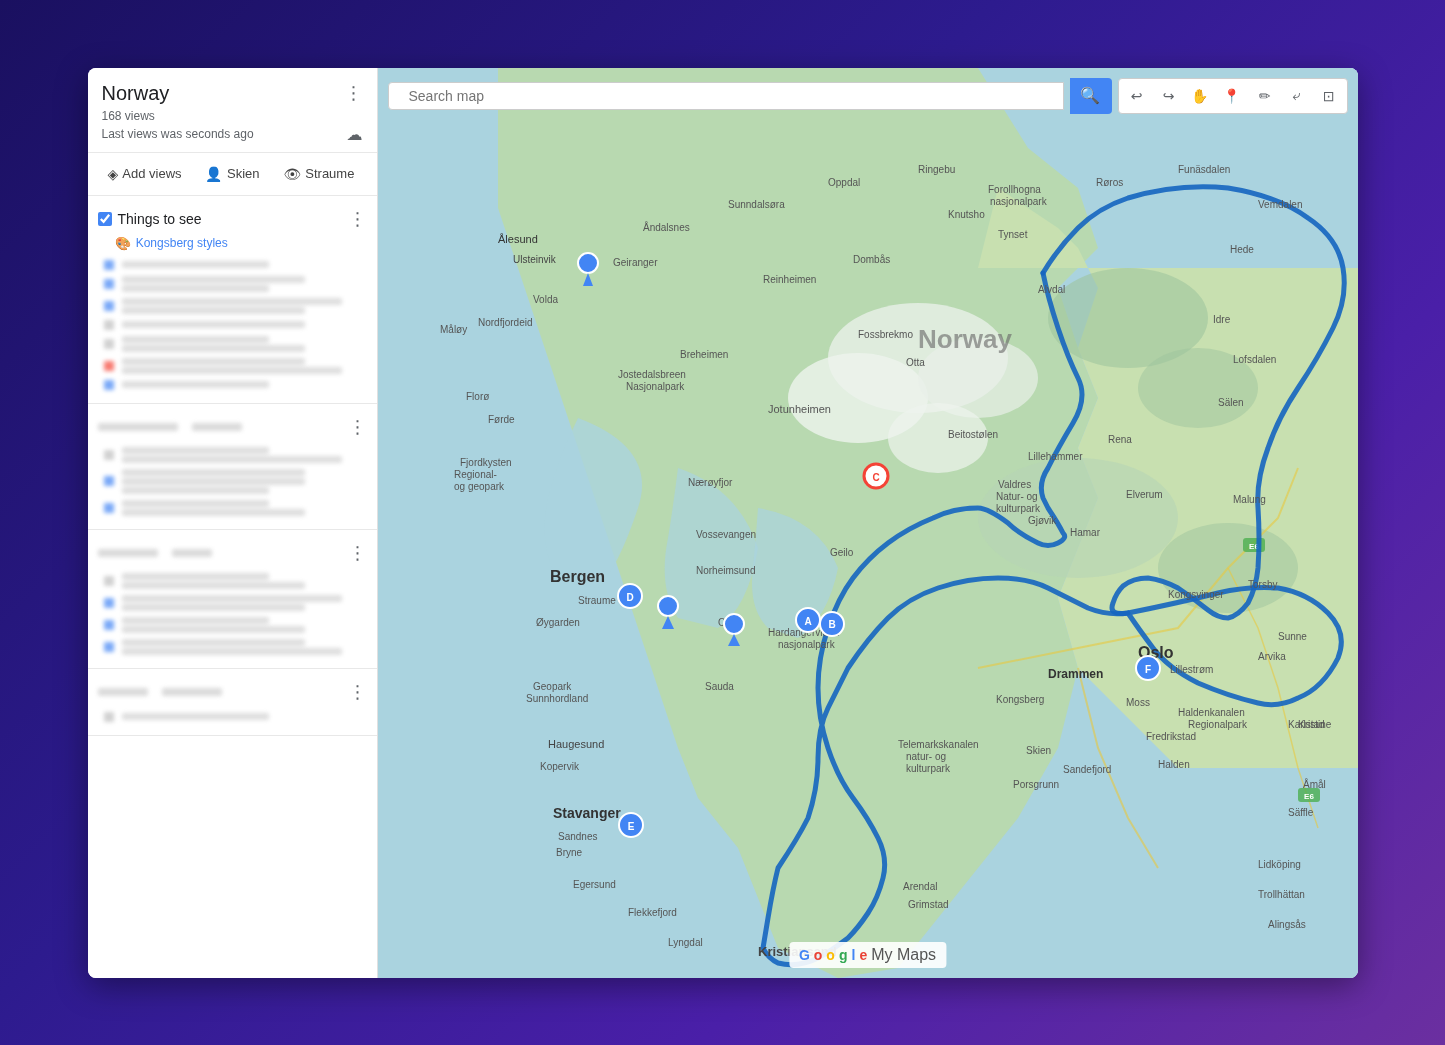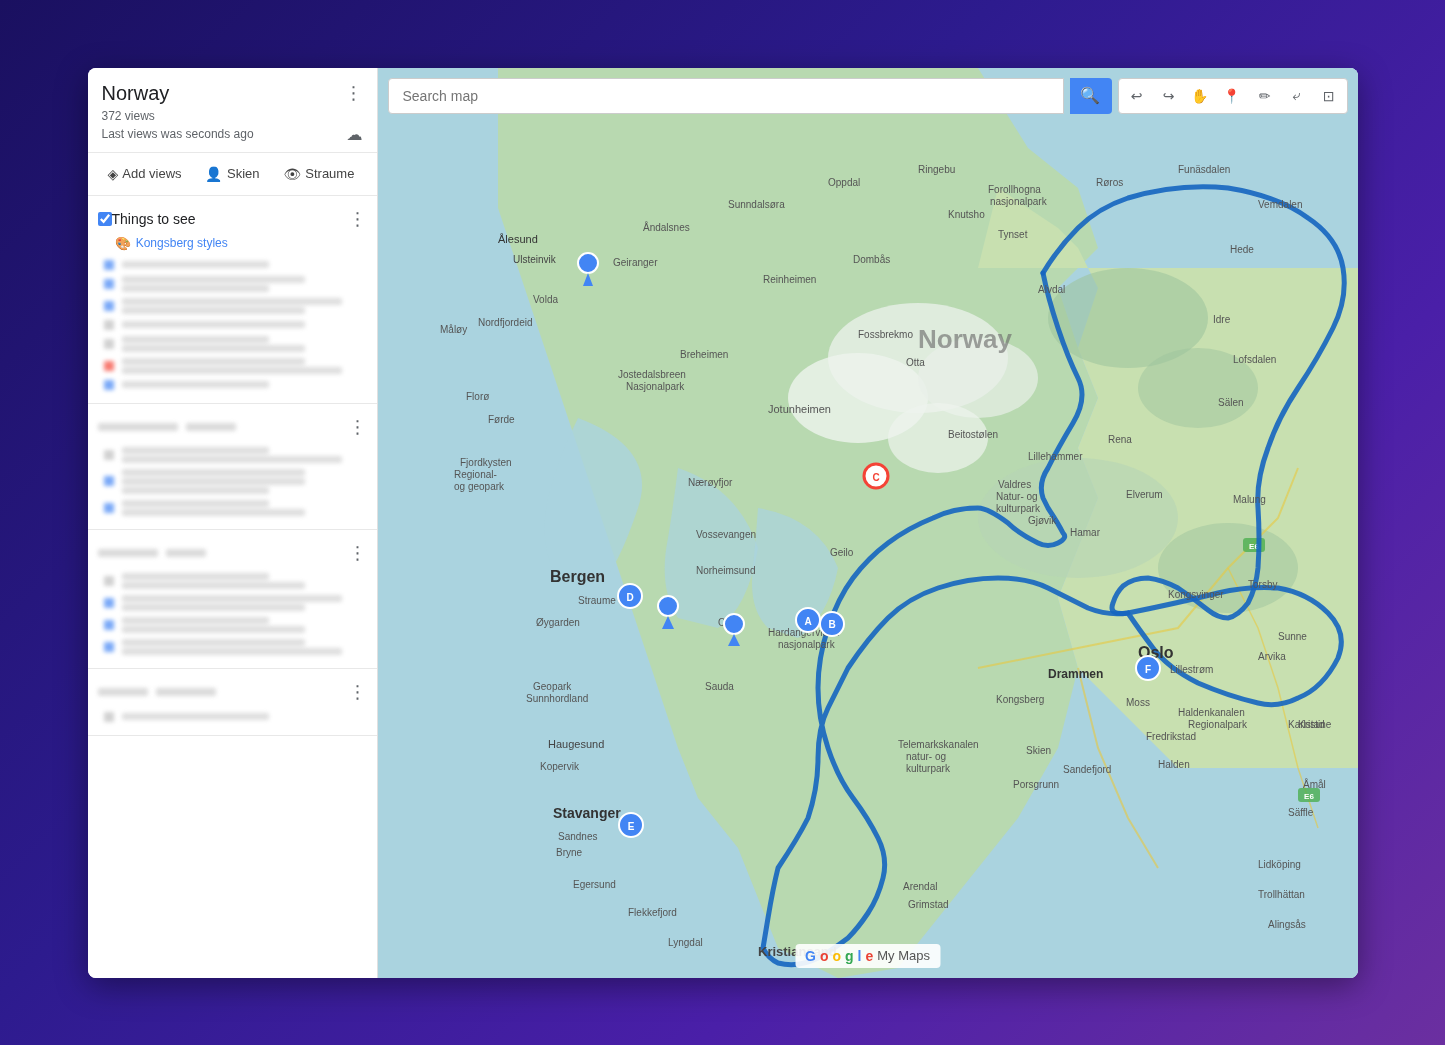--- a/index.html
+++ b/index.html
@@ -91,21 +91,21 @@
     }
     .layer-header {
       display: flex;
       align-items: center;
       justify-content: space-between;
       padding: 4px 10px;
     }
     .layer-title-group {
       display: flex;
       align-items: center;
-      gap: 0;
+      gap: 6px;
     }
     .layer-checkbox {
       width: 14px;
       height: 14px;
       accent-color: #4285f4;
     }
     .layer-title {
       font-size: 14px;
       font-weight: 500;
       color: #202124;
@@ -169,25 +169,25 @@
       top: 10px;
       left: 10px;
       right: 10px;
       display: flex;
       gap: 6px;
       align-items: center;
       z-index: 10;
     }
     .map-search-box {
       flex: 1;
-      height: 36px;
+      height: 28px;
       border: 1px solid #ccc;
       border-radius: 4px 0 0 4px;
       background: #fff;
-      padding: 0 14px;
+      padding: 0 20px;
       font-size: 14px;
       outline: none;
     }
     .map-search-btn {
       height: 36px;
       width: 42px;
       background: #4285f4;
       border: none;
       border-radius: 0 4px 4px 0;
       cursor: pointer;
@@ -248,21 +248,21 @@
 <body>
 
 <div class="main-container">
 
   <div class="sidebar">
     <div class="sidebar-header">
       <div class="sidebar-title-row">
         <span class="sidebar-title">Norway</span>
         <span class="more-icon">⋮</span>
       </div>
-      <div class="sidebar-meta">372 views</div>
+      <div class="sidebar-meta">168 views</div>
       <div class="sidebar-meta">Last views was seconds ago</div>
       <span class="cloud-icon">☁</span>
     </div>
 
     <div class="sidebar-actions">
       <button class="action-btn">
         <span class="btn-icon">◈</span>
         <span>Add views</span>
       </button>
       <button class="action-btn">
@@ -761,16 +761,16 @@
     </svg>
 
     
     <div class="map-footer">
       <span class="google-g">G</span>
       <span class="google-o1">o</span>
       <span class="google-o2">o</span>
       <span class="google-g2">g</span>
       <span class="google-l">l</span>
       <span class="google-e">e</span>
-      <span style="font-size:13px;color:#555;"> My Maps</span>
+      <span style="font-size:16px;color:#555;"> My Maps</span>
     </div>
   </div>
 </div>
 
 </body></html>

